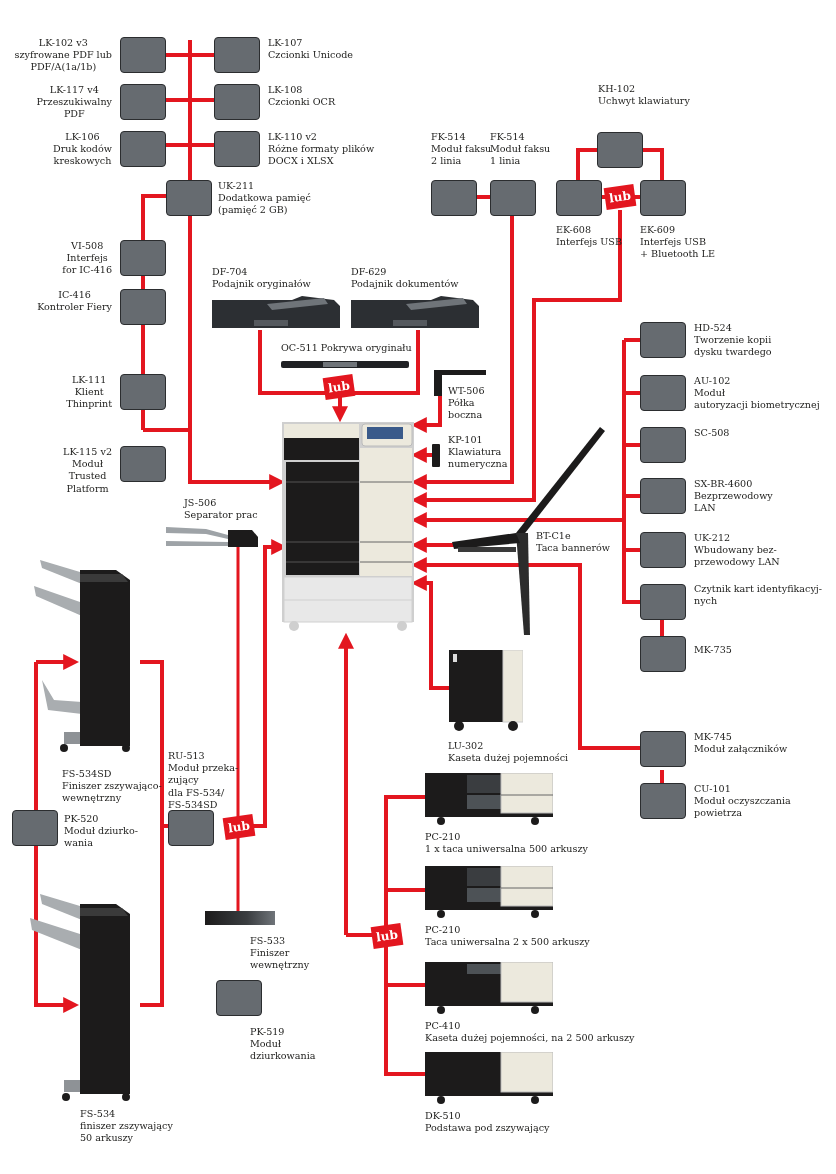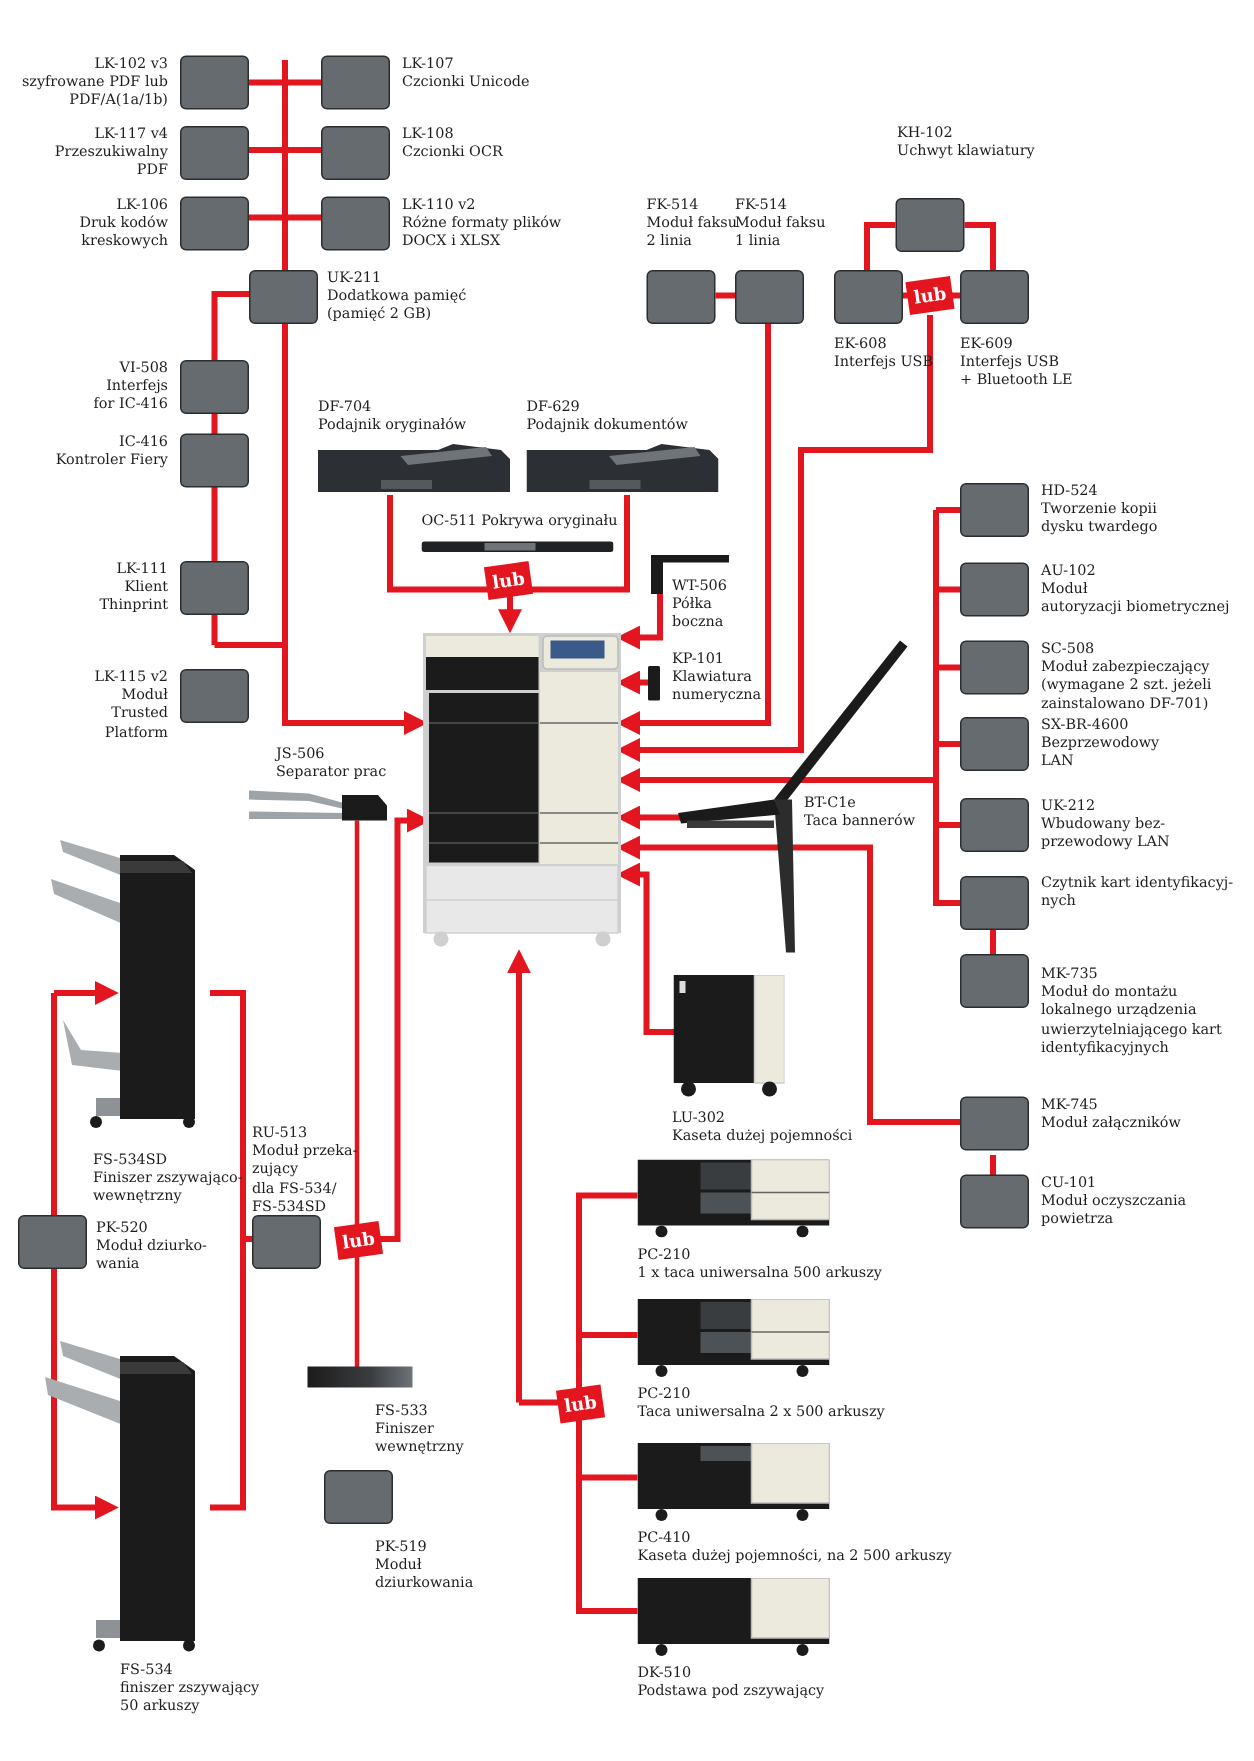--- a/index.html
+++ b/index.html
@@ -2,21 +2,21 @@
 <html><head>
   <meta charset="utf-8">
   <style>
     html, body { margin:0; padding:0; background:#ffffff; }
     body { width:836px; height:1174px; position:relative; overflow:hidden;
            font-family:"DejaVu Serif", serif; color:#1d1d1b; }
     #wires { position:absolute; left:0; top:0; width:836px; height:1174px; }
     .box { position:absolute; width:46px; height:36px; background:#666b70;
            border:1.5px solid #2b2d2f; border-radius:4px; box-sizing:border-box; }
     .lbl { position:absolute; font-size:9.6px; line-height:12.2px; white-space:pre-line; color:#1d1d1b; }
-    .lbl.r { text-align:right; }
+    .lbl.r { text-align:center; }
     .lub { position:absolute; width:30px; height:22px; background:#e3161f; color:#fff;
            font-weight:bold; font-size:12px; line-height:22px; text-align:center;
            transform:rotate(-8deg); font-family:"DejaVu Serif", serif; }
     .dev { position:absolute; }
   </style>
 </head>
 <body>
 
 <svg id="wires" viewBox="0 0 836 1174">
   <defs>
@@ -174,37 +174,32 @@
   <circle cx="120" cy="204" r="5" fill="#cfcfcf"></circle>
 </svg>
 
 <div class="box" style="left:640px;top:322px"></div>
 <div class="lbl" style="left:694px;top:322px"><span>HD-524</span><br><span>Tworzenie kopii
 dysku twardego</span></div>
 <div class="box" style="left:640px;top:375px"></div>
 <div class="lbl" style="left:694px;top:375px"><span>AU-102</span><br><span>Moduł
 autoryzacji biometrycznej</span></div>
 <div class="box" style="left:640px;top:427px"></div>
-<div class="lbl" style="left:694px;top:427px"><span>SC-508</span><br><span>Moduł zabezpieczający
-(wymagane 2 szt. jeżeli
-zainstalowano DF-701)</span></div>
+<div class="lbl" style="left:694px;top:427px"><span>SC-508</span><br></div>
 <div class="box" style="left:640px;top:478px"></div>
 <div class="lbl" style="left:694px;top:478px"><span>SX-BR-4600</span><br><span>Bezprzewodowy
 LAN</span></div>
 <div class="box" style="left:640px;top:532px"></div>
 <div class="lbl" style="left:694px;top:532px"><span>UK-212</span><br><span>Wbudowany bez-
 przewodowy LAN</span></div>
 <div class="box" style="left:640px;top:584px"></div>
 <div class="lbl" style="left:694px;top:583px"><span>Czytnik kart identyfikacyj-
 nych</span><br></div>
 <div class="box" style="left:640px;top:636px"></div>
-<div class="lbl" style="left:694px;top:644px"><span>MK-735</span><br><span>Moduł do montażu
-lokalnego urządzenia
-uwierzytelniającego kart
-identyfikacyjnych</span></div>
+<div class="lbl" style="left:694px;top:644px"><span>MK-735</span><br></div>
 <div class="box" style="left:640px;top:731px"></div>
 <div class="lbl" style="left:694px;top:731px"><span>MK-745</span><br><span>Moduł załączników</span></div>
 <div class="box" style="left:640px;top:783px"></div>
 <div class="lbl" style="left:694px;top:783px"><span>CU-101</span><br><span>Moduł oczyszczania
 powietrza</span></div>
 
 <svg class="dev" style="left:450px;top:425px" width="160" height="215" viewBox="0 0 160 215">
   <path d="M150,2 L155,6 L72,112 L66,108 z" fill="#1c1b1b"></path>
   <path d="M66,108 L78,108 L80,210 L74,210 z" fill="#2c2c2c"></path>
   <path d="M2,117 L66,108 L70,118 L4,124 z" fill="#1c1b1b"></path>

